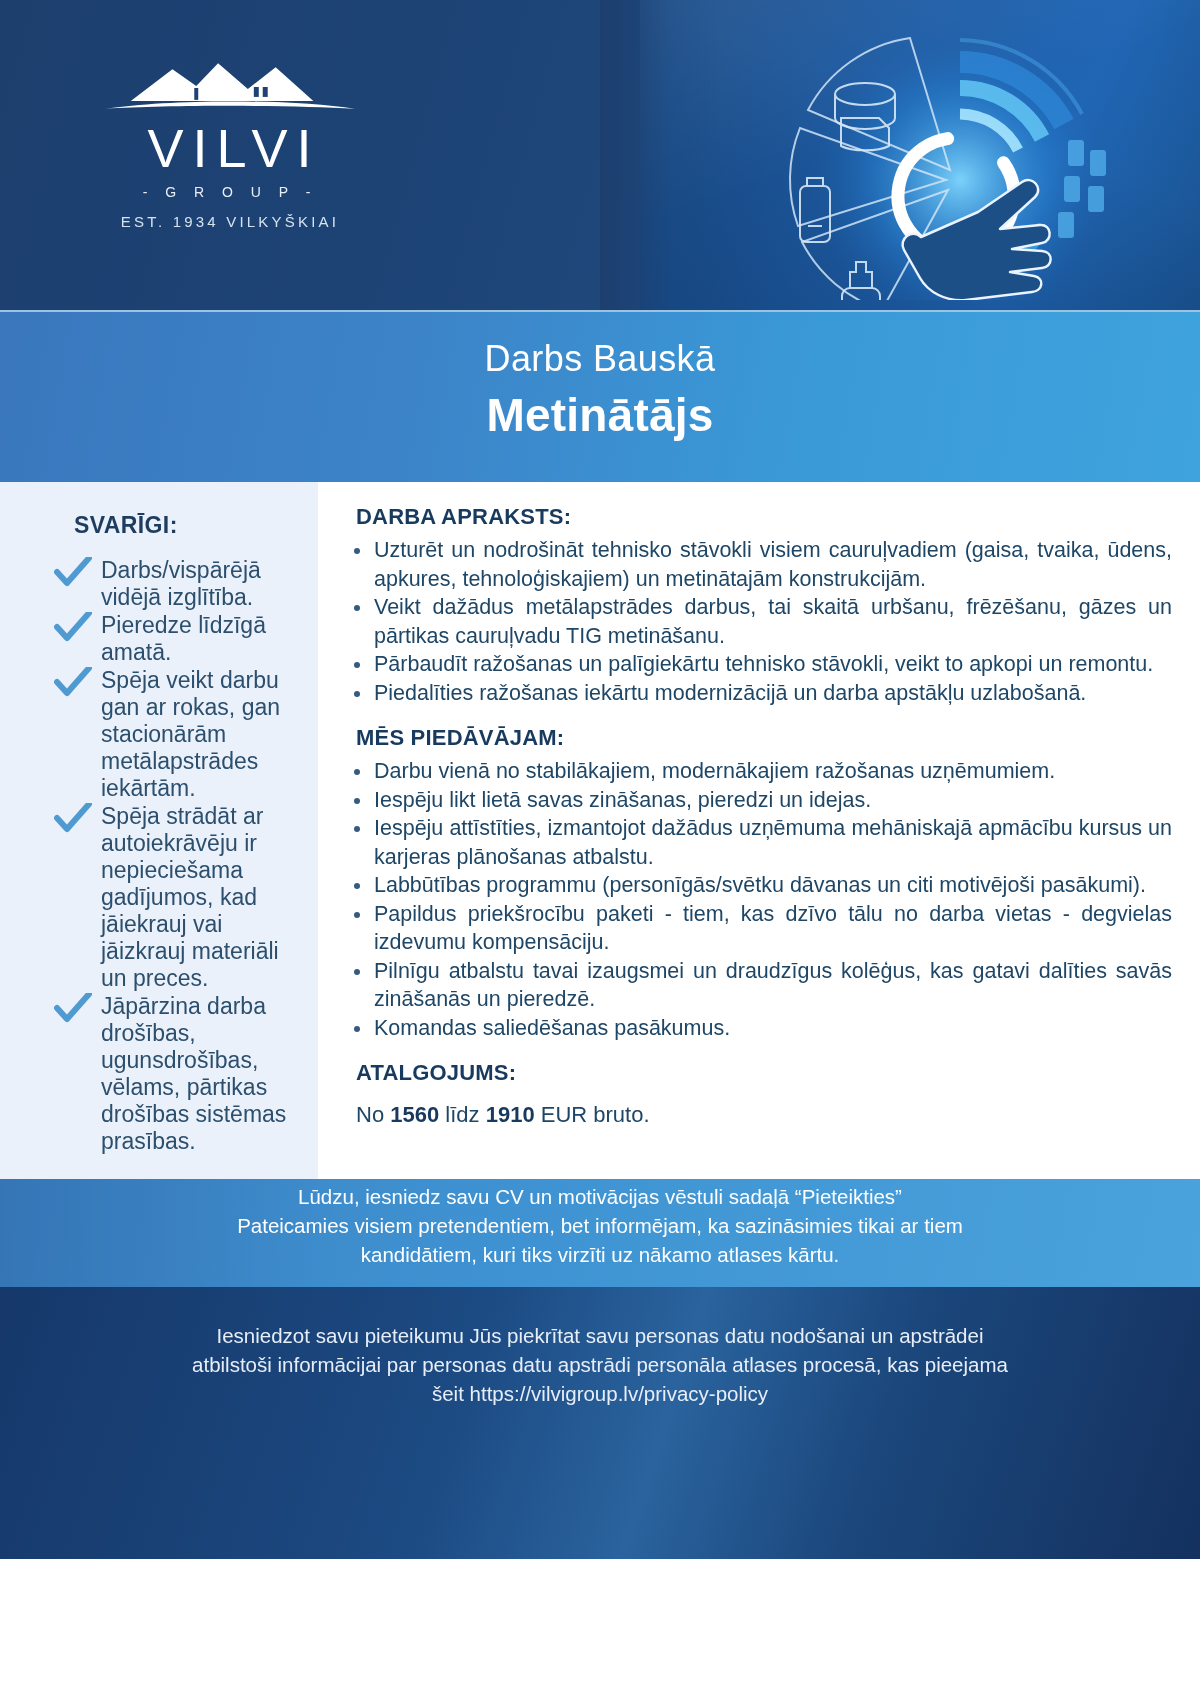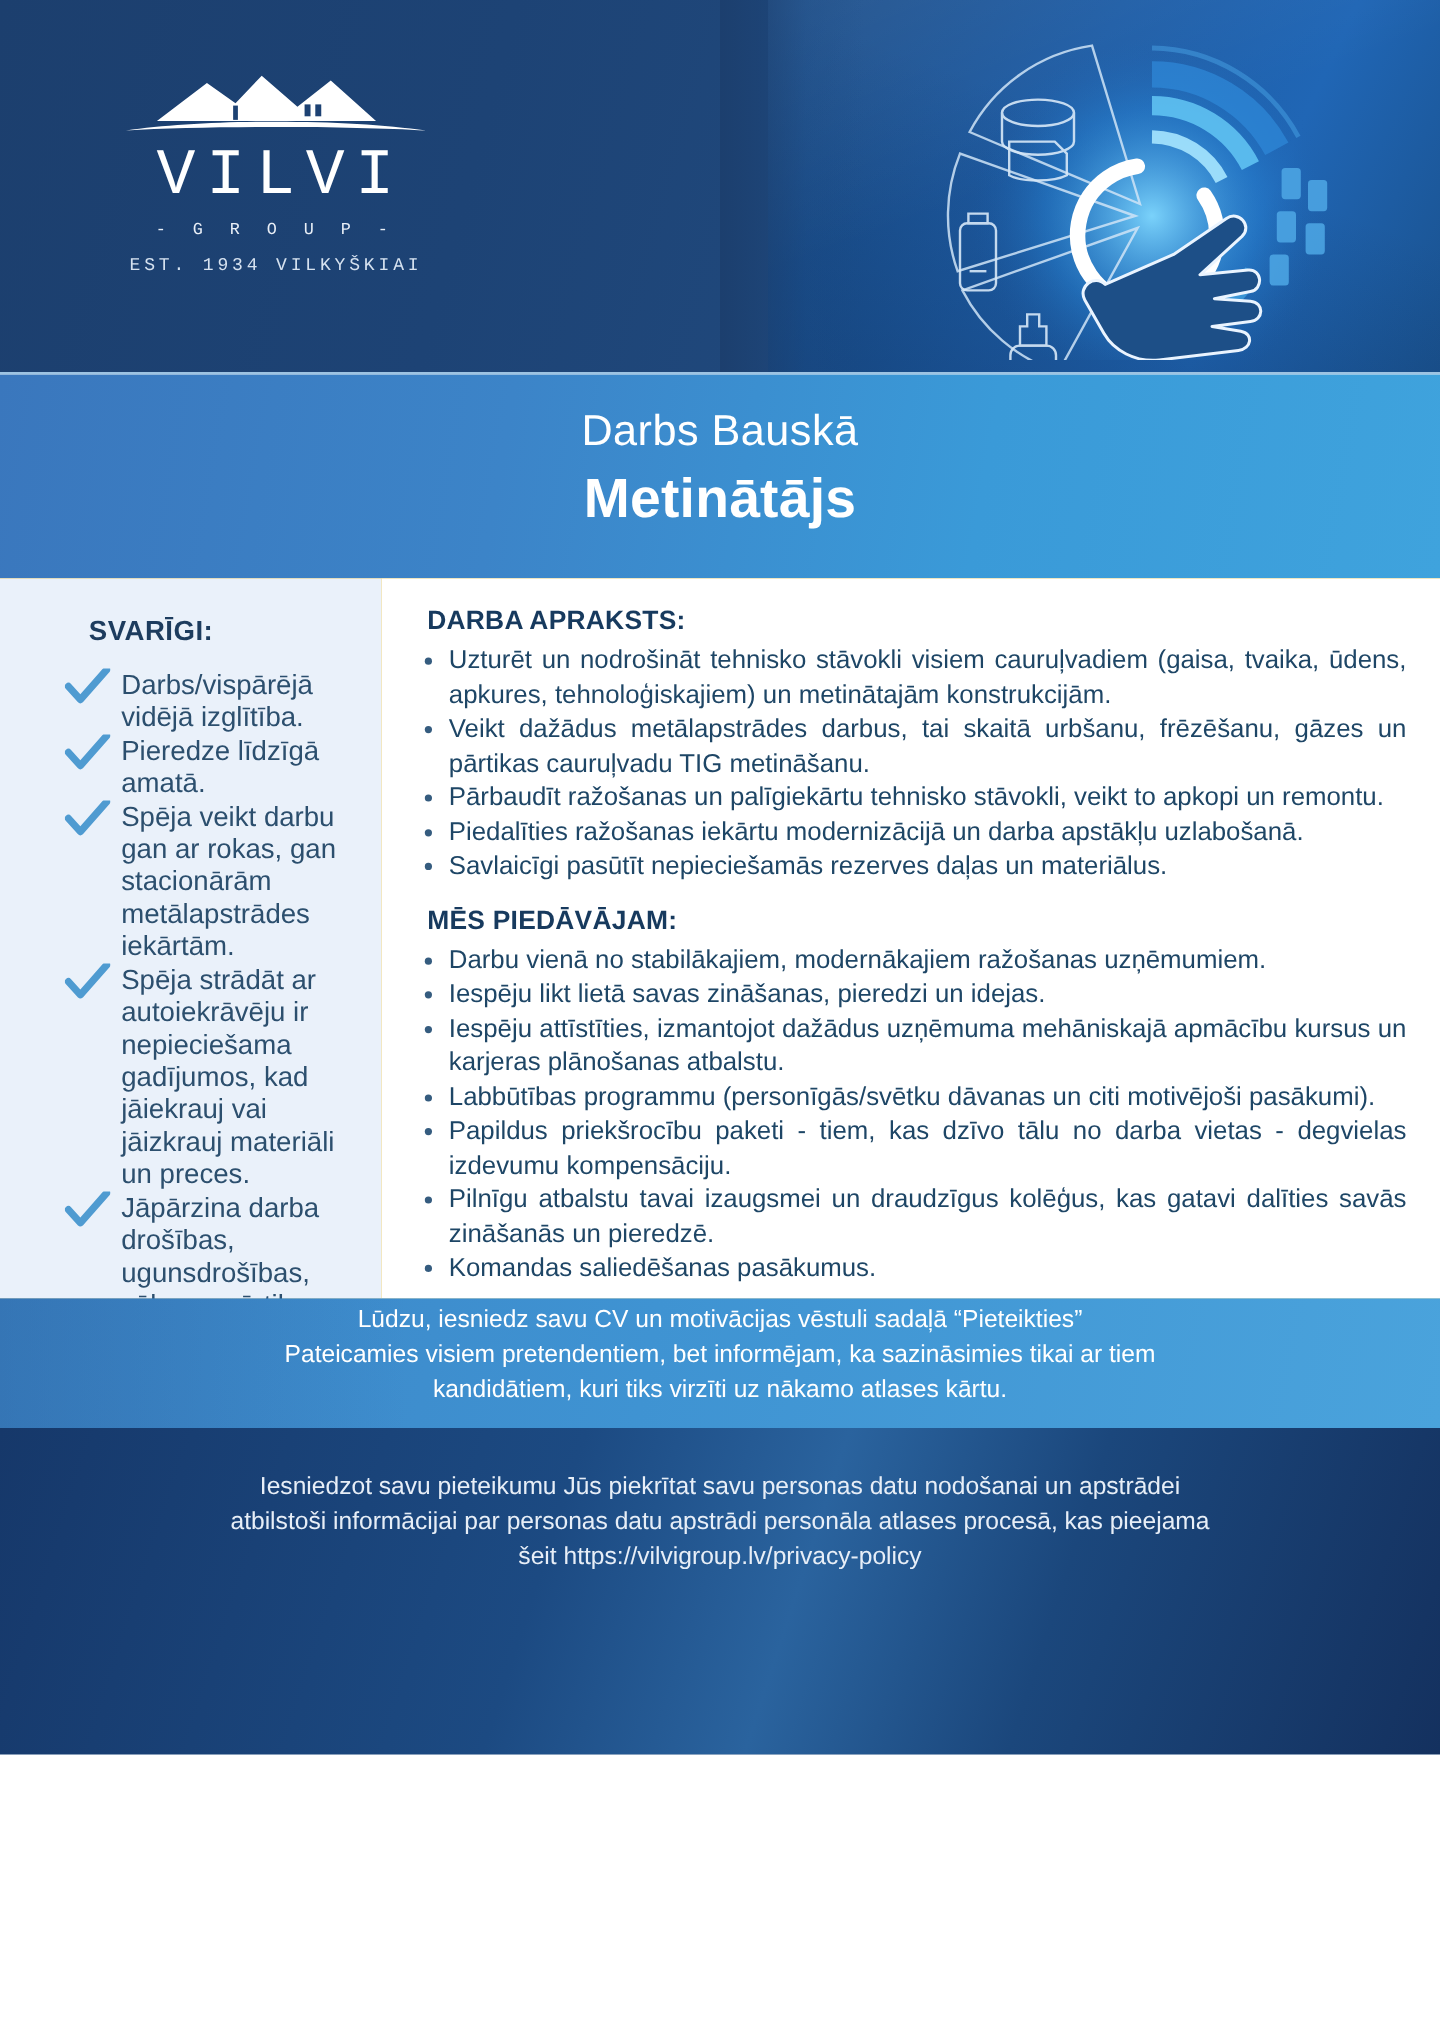--- a/index.html
+++ b/index.html
@@ -18,21 +18,20 @@
     background: #ffffff;
   }
 
   
   .header {
     position: relative;
     width: 1200px;
     height: 310px;
     background: #a21caf;
     overflow: hidden;
-    font-family: Liberation Mono, monospace;
   }
   .header-left-bg {
     position: absolute;
     left: 0; top: 0;
     width: 700px; height: 310px;
     background: linear-gradient(105deg, #1c3f6e 0%, #1d4375 55%, #20497d 100%);
   }
   .header-right-bg {
     position: absolute;
     left: 640px; top: 0;
@@ -105,23 +104,23 @@
     color: #ffffff;
     font-weight: bold;
     margin-top: 8px;
     letter-spacing: 0.2px;
   }
 
   
   .body-wrap {
     position: relative;
     width: 1200px;
-    height: 600px;
+    height: 697px;
     display: flex;
-    background: #eab308;
+    background: #c2410c;
   }
   .sidebar {
     width: 318px;
     background: #eaf1fa;
     box-sizing: border-box;
     padding: 30px 24px 20px 52px;
   }
   .sidebar-title {
     font-size: 23px;
     font-weight: bold;
@@ -353,21 +352,20 @@
       </ul>
     </aside>
 
     <section class="main">
       <h2 class="sec-head">DARBA APRAKSTS:</h2>
       <ul class="bullets">
         <li>Uzturēt un nodrošināt tehnisko stāvokli visiem cauruļvadiem (gaisa, tvaika, ūdens, apkures, tehnoloģiskajiem) un metinātajām konstrukcijām.</li>
         <li>Veikt dažādus metālapstrādes darbus, tai skaitā urbšanu, frēzēšanu, gāzes un pārtikas cauruļvadu TIG metināšanu.</li>
         <li>Pārbaudīt ražošanas un palīgiekārtu tehnisko stāvokli, veikt to apkopi un remontu.</li>
         <li>Piedalīties ražošanas iekārtu modernizācijā un darba apstākļu uzlabošanā.</li>
-        <li>Savlaicīgi pasūtīt nepieciešamās rezerves daļas un materiālus.</li>
       </ul>
 
       <h2 class="sec-head spaced">MĒS PIEDĀVĀJAM:</h2>
       <ul class="bullets">
         <li>Darbu vienā no stabilākajiem, modernākajiem ražošanas uzņēmumiem.</li>
         <li>Iespēju likt lietā savas zināšanas, pieredzi un idejas.</li>
         <li>Iespēju attīstīties, izmantojot dažādus uzņēmuma mehāniskajā apmācību kursus un karjeras plānošanas atbalstu.</li>
         <li>Labbūtības programmu (personīgās/svētku dāvanas un citi motivējoši pasākumi).</li>
         <li>Papildus priekšrocību paketi - tiem, kas dzīvo tālu no darba vietas - degvielas izdevumu kompensāciju.</li>
         <li>Pilnīgu atbalstu tavai izaugsmei un draudzīgus kolēģus, kas gatavi dalīties savās zināšanās un pieredzē.</li>

